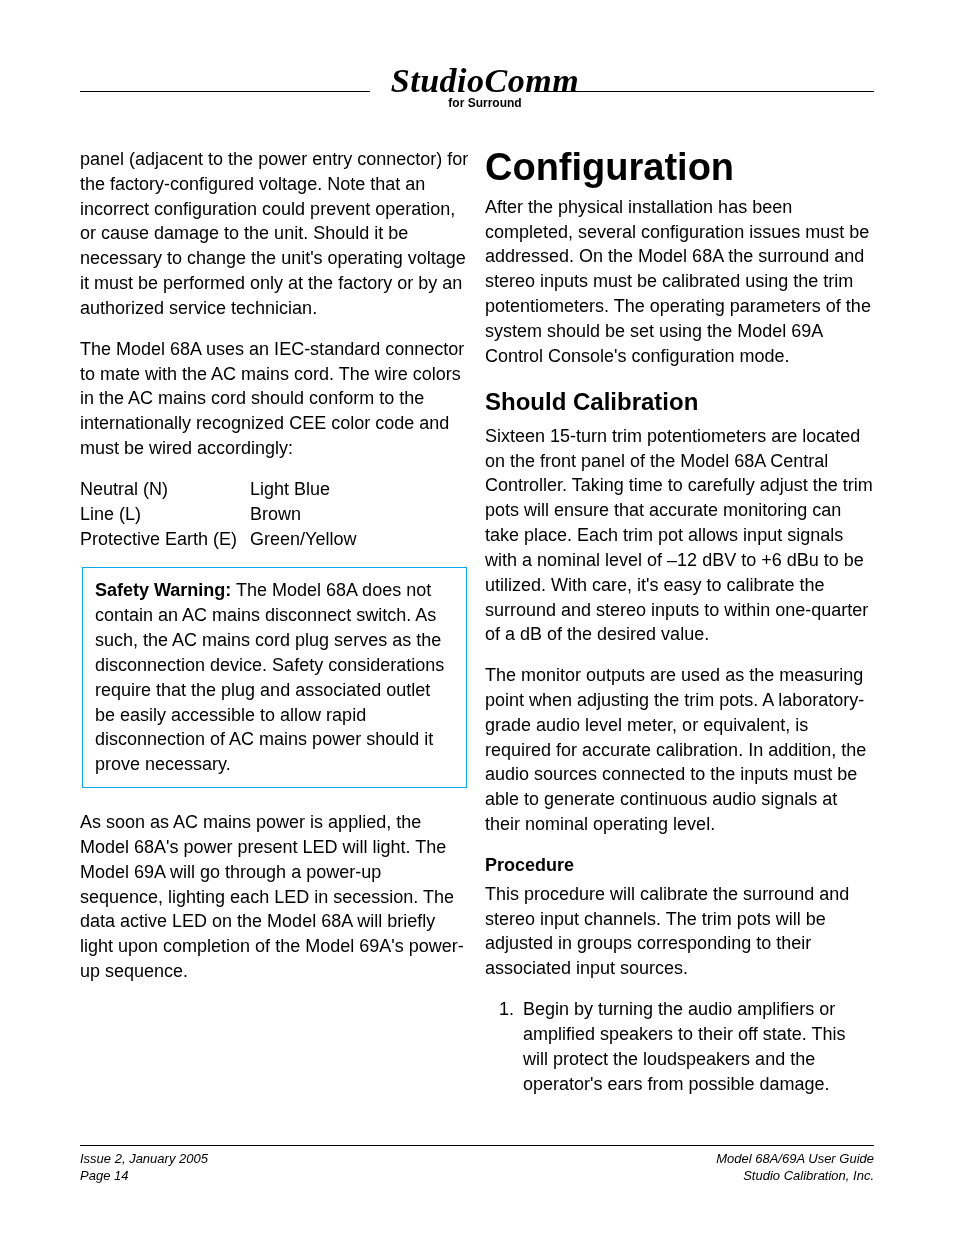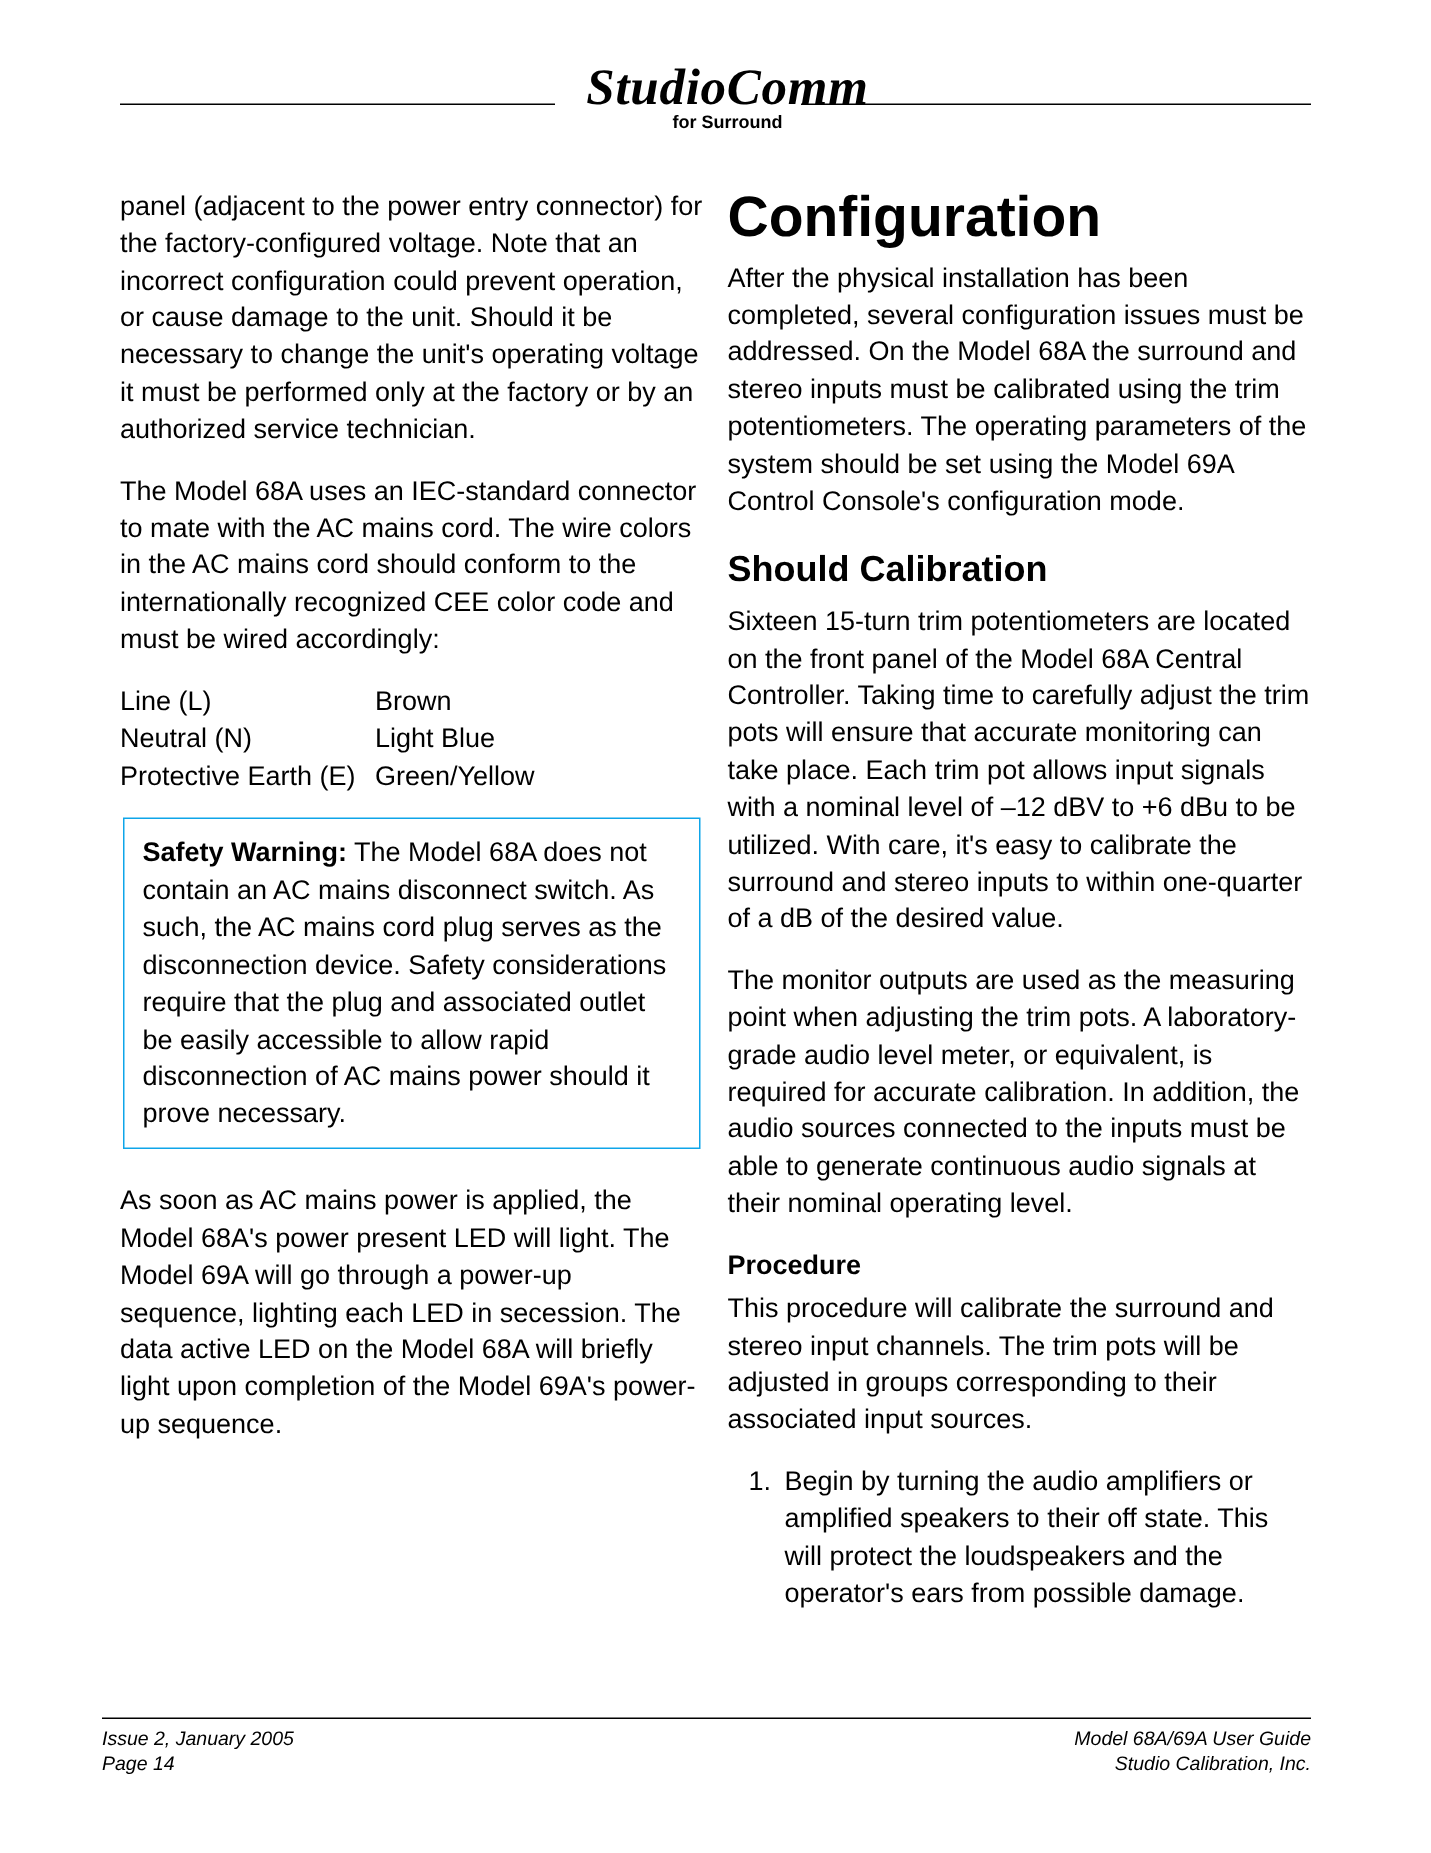--- a/index.html
+++ b/index.html
@@ -6,21 +6,21 @@
     margin: 0;
     padding: 0;
     background: #fff;
     font-family: Arial, Helvetica, sans-serif;
     color: #000;
   }
   .page {
     width: 954px;
     height: 1235px;
     box-sizing: border-box;
-    padding: 47px 80px 50px 80px;
+    padding: 69px 80px 50px 80px;
     position: relative;
   }
   .header {
     position: relative;
     height: 50px;
     margin-bottom: 28px;
   }
   .header-rule-left, .header-rule-right {
     position: absolute;
     top: 22px;
@@ -99,21 +99,21 @@
   ol {
     margin: 0;
     padding-left: 34px;
   }
   ol li {
     padding-left: 4px;
     margin-bottom: 12px;
   }
   .footer {
     position: absolute;
-    left: 68px;
+    left: 80px;
     right: 80px;
     bottom: 50px;
   }
   .footer-rule {
     border-top: 1.5px solid #000;
     margin-bottom: 4px;
   }
   .footer-row {
     display: flex;
     justify-content: space-between;
@@ -137,26 +137,26 @@
     <div class="header-rule-right"></div>
   </div>
 
   <div class="columns">
 
     <div class="col">
       <p>panel (adjacent to the power entry connector) for the factory-configured voltage. Note that an incorrect configuration could prevent operation, or cause damage to the unit. Should it be necessary to change the unit's operating voltage it must be performed only at the factory or by an authorized service technician.</p>
       <p>The Model 68A uses an IEC-standard connector to mate with the AC mains cord. The wire colors in the AC mains cord should conform to the internationally recognized CEE color code and must be wired accordingly:</p>
 
       <div class="table-row">
+        <span class="table-col1">Neutral (N)</span>
+        <span>Light Blue</span>
+      </div>
+      <div class="table-row">
         <span class="table-col1">Line (L)</span>
         <span>Brown</span>
-      </div>
-      <div class="table-row">
-        <span class="table-col1">Neutral (N)</span>
-        <span>Light Blue</span>
       </div>
       <div class="table-row" style="margin-bottom:16px;">
         <span class="table-col1">Protective Earth (E)</span>
         <span>Green/Yellow</span>
       </div>
 
       <div class="warning-box">
         <b>Safety Warning:</b><span> The Model 68A does not contain an AC mains disconnect switch. As such, the AC mains cord plug serves as the disconnection device. Safety considerations require that the plug and associated outlet be easily accessible to allow rapid disconnection of AC mains power should it prove necessary.</span>
       </div>
 

